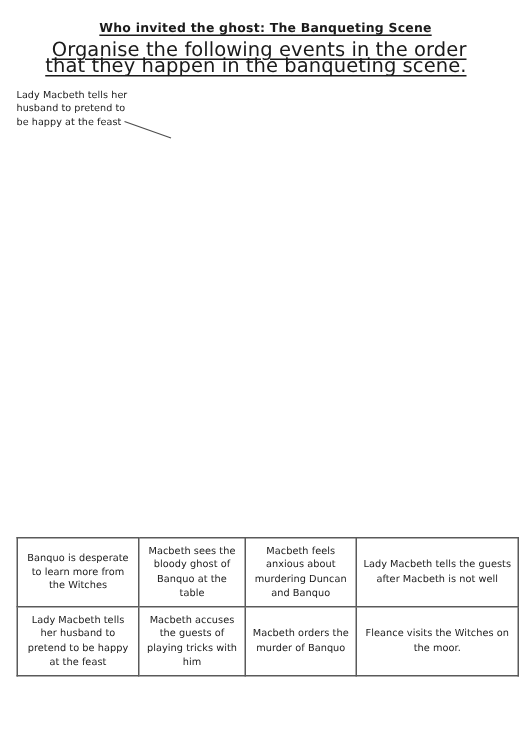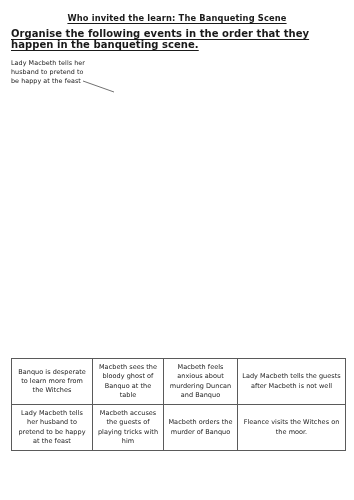--- a/index.html
+++ b/index.html
@@ -37,24 +37,25 @@
   .title span {
     text-decoration: underline;
     text-underline-offset: 2px;
   }
 
   .instructions {
     position: absolute;
     left: 11px;
     top: 28px;
     width: 300px;
-    font-size: 10px;
-    font-weight: bold;
+    font-size: 13px;
+    font-weight: normal;
     line-height: 11.3px;
     letter-spacing: 0.05px;
+    text-align: right;
   }
   .instructions span {
     text-decoration: underline;
     text-underline-offset: 2px;
     box-decoration-break: clone;
     -webkit-box-decoration-break: clone;
   }
 
   
   .annotation {
@@ -124,21 +125,21 @@
   .col-1 { width: 71px; }
   .col-2 { width: 74px; }
   .col-3 { width: 108px; }
 </style>
 </head>
 <body>
 
 <div id="page">
 
   <div class="title">
-    <span>Who invited the learn: The Banqueting Scene</span>
+    <span>Who invited the ghost: The Banqueting Scene</span>
   </div>
 
   <div class="instructions">
     <span>Organise the following events in the order that they happen in the banqueting scene.</span>
   </div>
 
   <div class="annotation">
     <span>Lady Macbeth tells her husband to pretend to be happy at the feast</span>
   </div>
 

